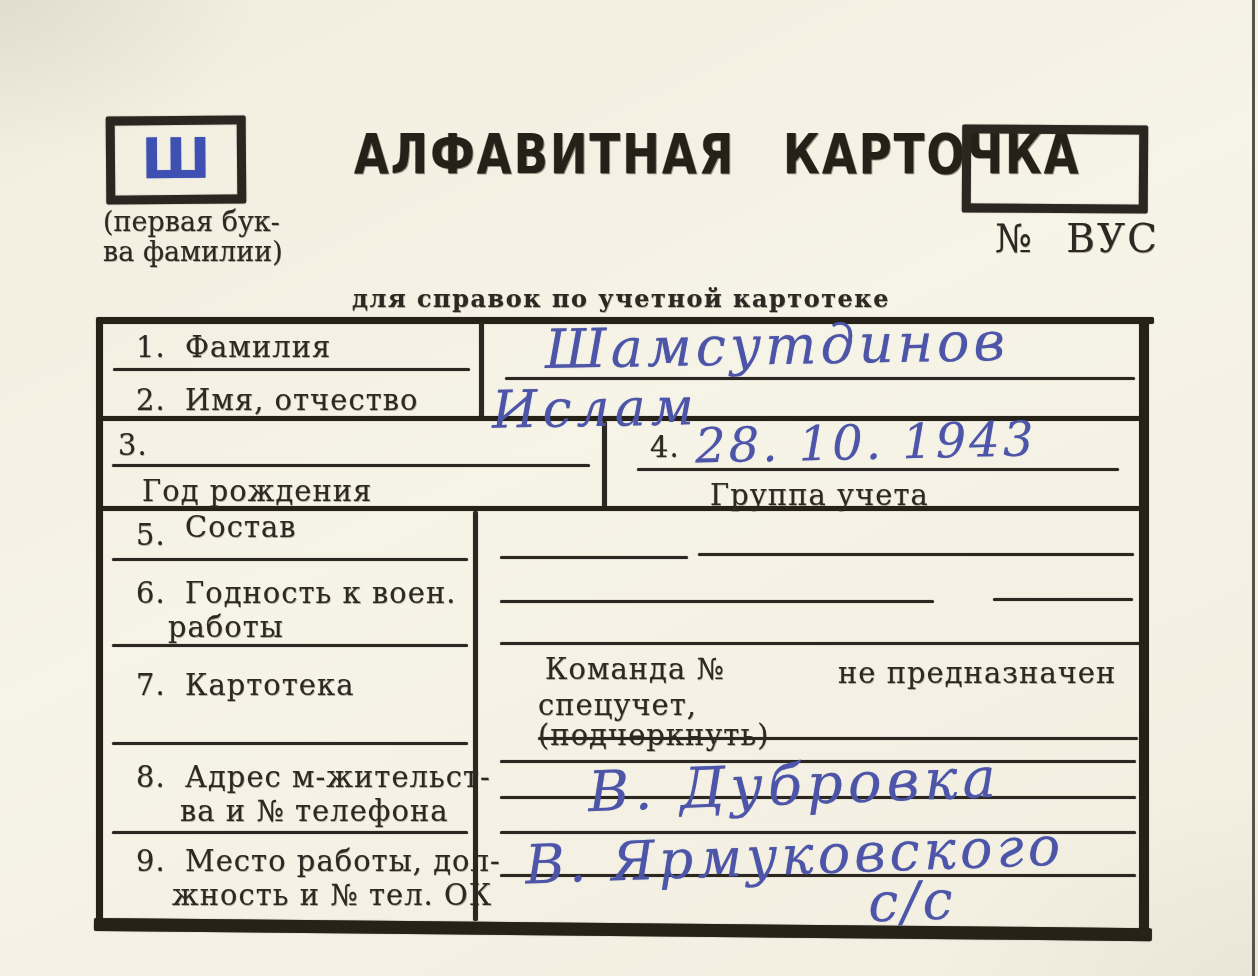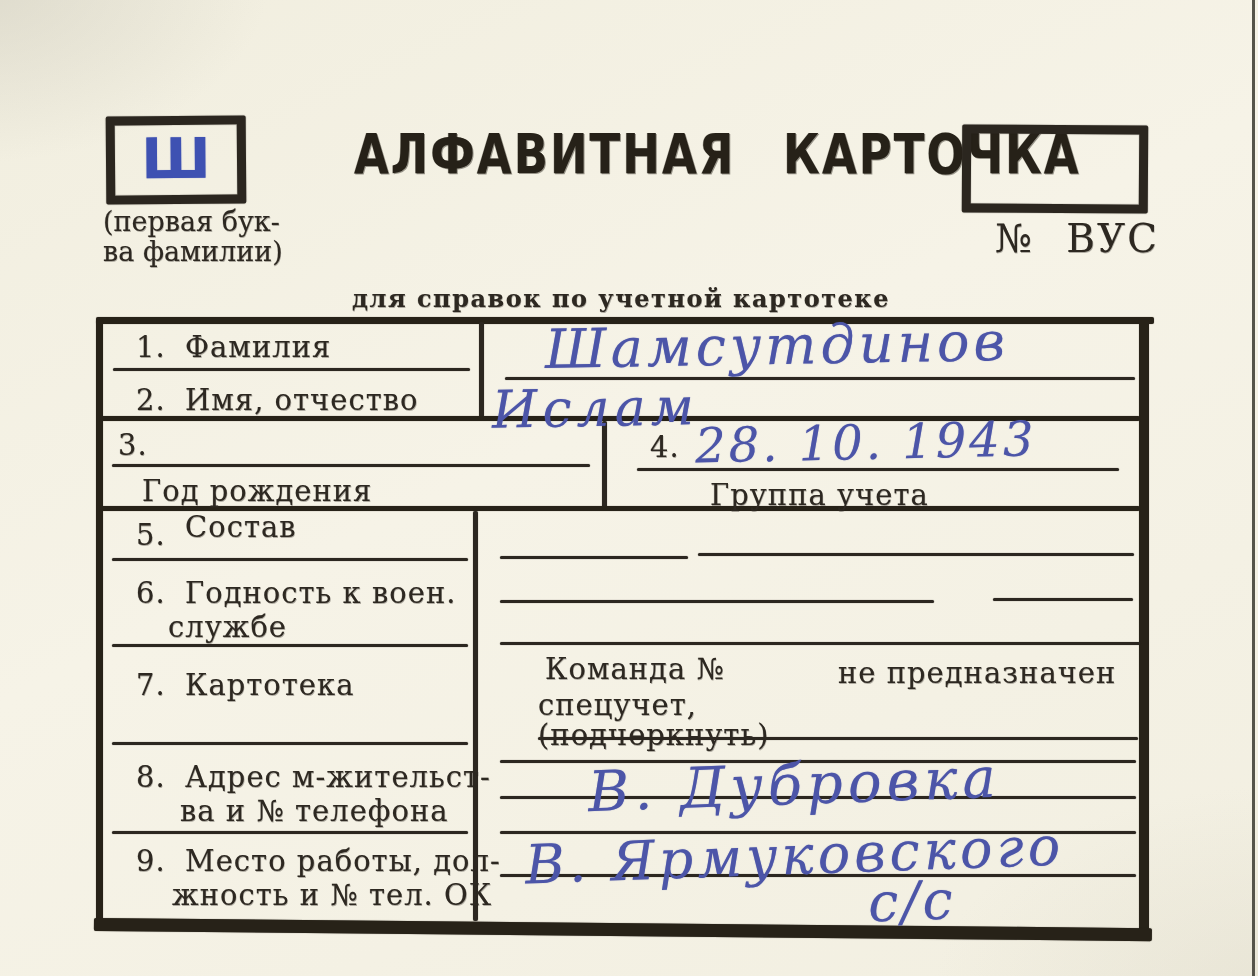--- a/index.html
+++ b/index.html
@@ -105,21 +105,21 @@
   <span class="stamp lbl" style="left:710px;top:478px;">Группа учета</span>
 
   <span class="stamp lbl" style="left:136px;top:518px;">5.</span>
   <span class="stamp lbl" style="left:185px;top:510px;">Состав</span>
   <div class="ln" style="left:112px;top:558px;width:356px;"></div>
   <div class="ln" style="left:500px;top:556px;width:188px;"></div>
   <div class="ln" style="left:698px;top:553px;width:436px;"></div>
 
   <span class="stamp lbl" style="left:136px;top:576px;">6.</span>
   <span class="stamp lbl" style="left:185px;top:576px;">Годность к воен.</span>
-  <span class="stamp lbl" style="left:168px;top:610px;">службе</span>
+  <span class="stamp lbl" style="left:168px;top:610px;">работы</span>
   <div class="ln" style="left:112px;top:644px;width:356px;"></div>
   <div class="ln" style="left:500px;top:600px;width:434px;"></div>
   <div class="ln" style="left:993px;top:598px;width:140px;"></div>
 
   <div class="ln" style="left:500px;top:642px;width:640px;"></div>
   <span class="stamp lbl" style="left:136px;top:668px;">7.</span>
   <span class="stamp lbl" style="left:185px;top:668px;">Картотека</span>
   <span class="stamp lbl" style="left:545px;top:652px;">Команда №</span>
   <span class="stamp lbl" style="left:838px;top:656px;">не предназначен</span>
   <span class="stamp lbl" style="left:538px;top:688px;">спецучет,</span>

